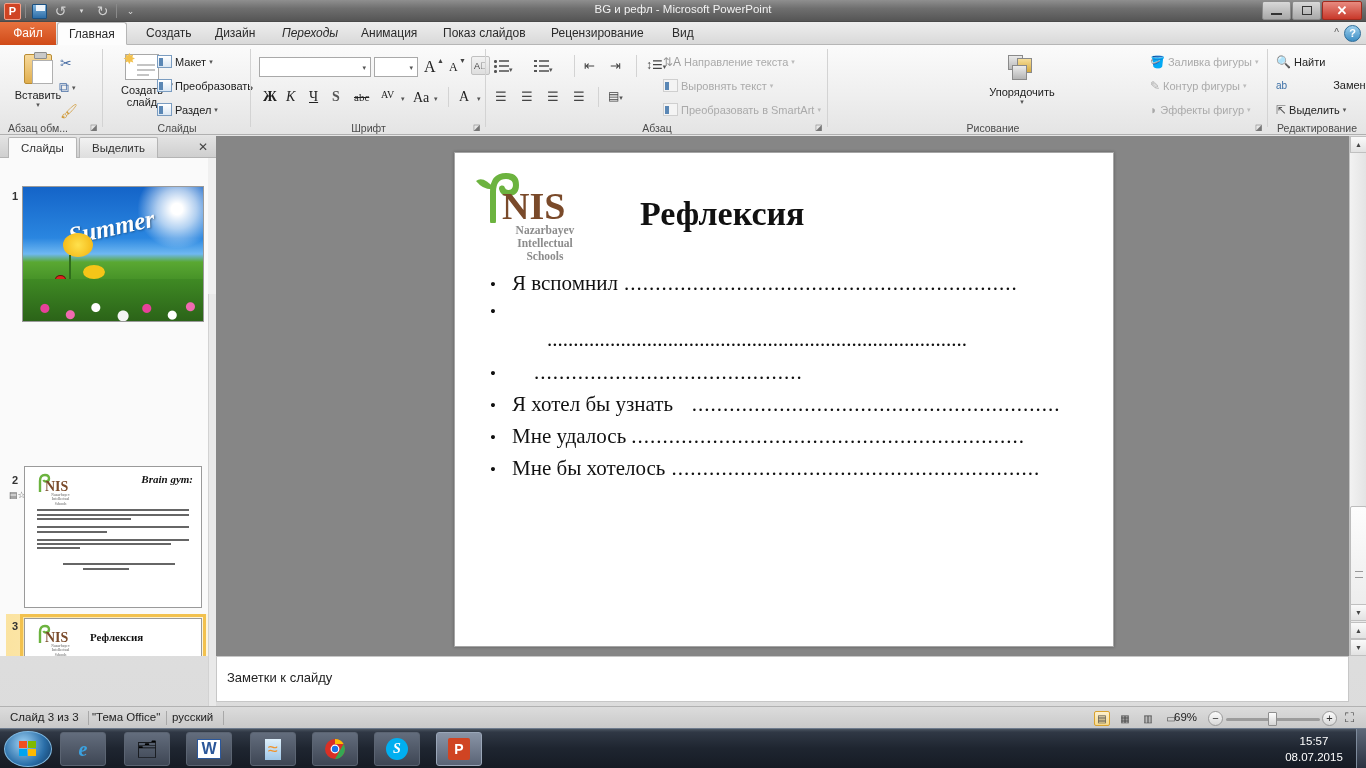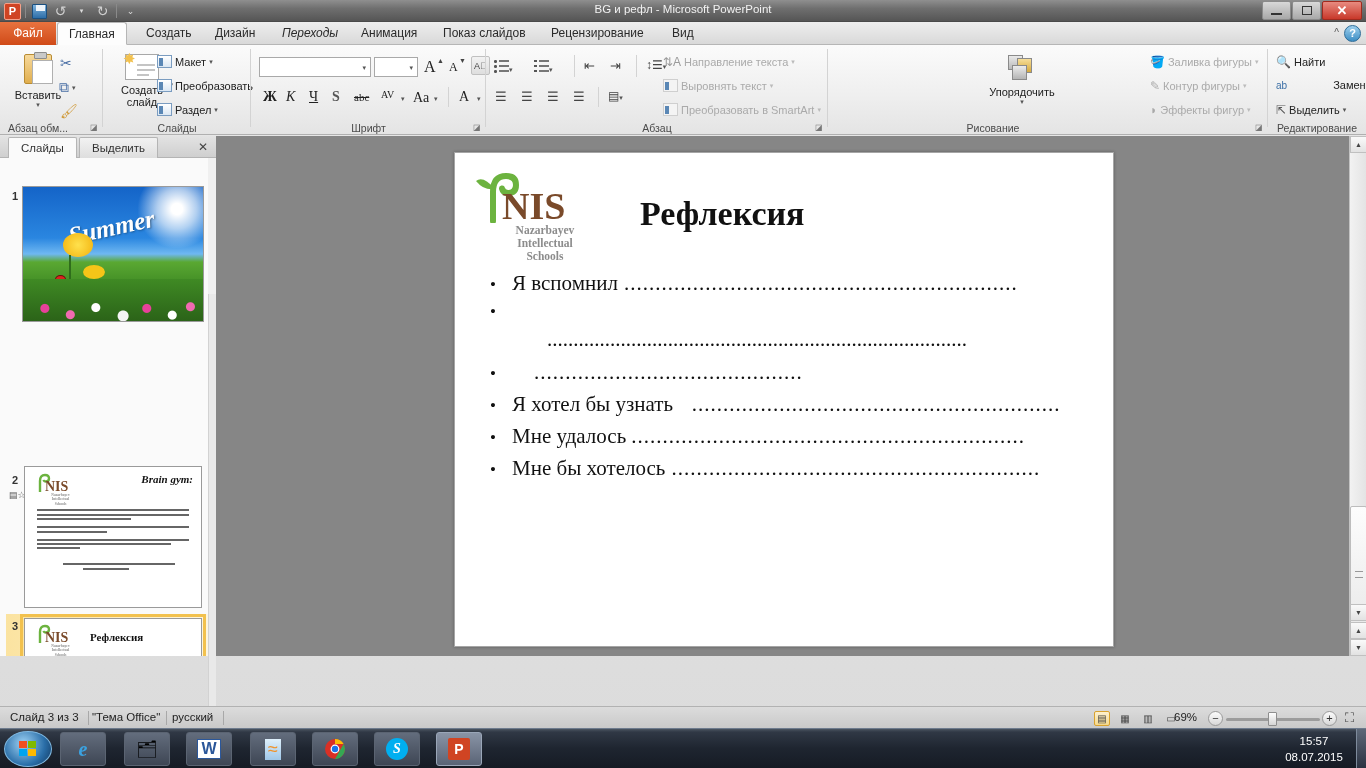--- a/index.html
+++ b/index.html
@@ -522,20 +522,23 @@
   <div class="vsb">
     <div class="sbbtn" style="position:absolute;top:0;">▲</div>
     <div class="sbthumb" style="top:370px;height:142px;">
       <div style="position:absolute;left:4px;top:64px;width:8px;height:7px;border-top:1px solid #999;border-bottom:1px solid #999;"></div>
     </div>
     <div class="sbbtn" style="position:absolute;top:468px;">▼</div>
     <div class="sbbtn" style="position:absolute;top:486px;">▲</div>
     <div class="sbbtn" style="position:absolute;top:503px;">▼</div>
   </div>
 
+  <div class="notes">
+    <div class="notes-text">Заметки к слайду</div>
+  </div>
 
   <div class="status">
     <div class="st" style="left:10px;">Слайд 3 из 3</div>
     <div class="stdiv" style="left:88px;"></div>
     <div class="st" style="left:92px;">"Тема Office"</div>
     <div class="stdiv" style="left:166px;"></div>
     <div class="st" style="left:172px;">русский</div>
     <div class="stdiv" style="left:223px;"></div>
 
     <div class="viewbtn active" style="left:1094px;">▤</div>

